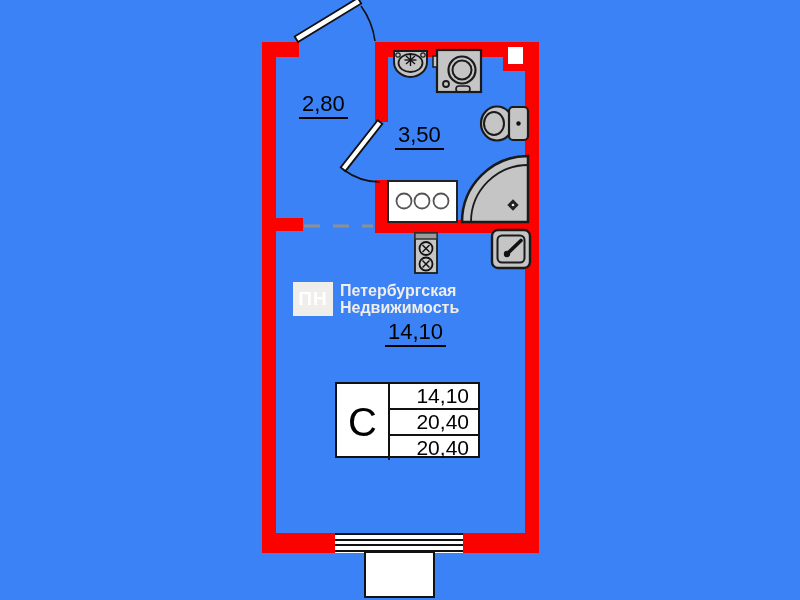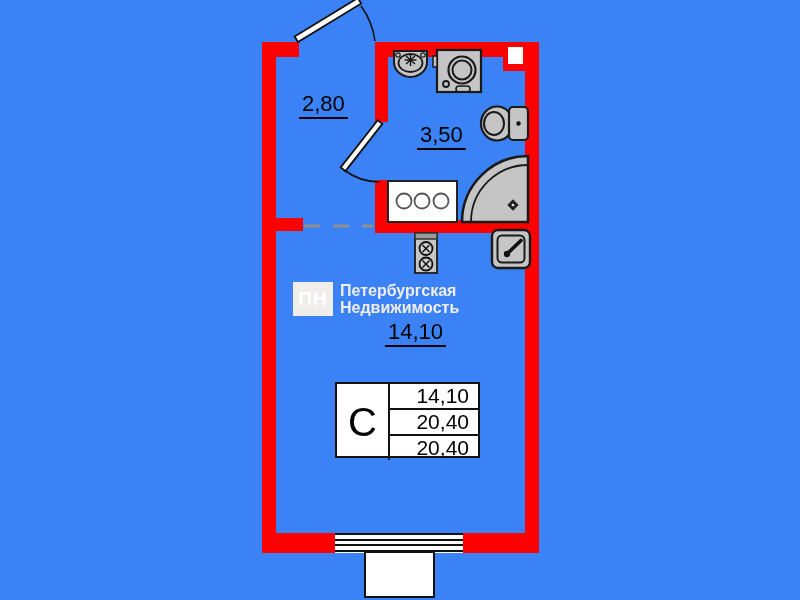--- a/index.html
+++ b/index.html
@@ -156,21 +156,21 @@
 
   <div class="watermark">
     <div class="wm-logo">ПН</div>
     <div class="wm-text">
       <div>Петербургская</div>
       <div>Недвижимость</div>
     </div>
   </div>
 
   <div class="room-label" style="left:299px;top:92px;">2,80</div>
-  <div class="room-label" style="left:417px;top:123px;">3,50</div>
+  <div class="room-label" style="left:395px;top:123px;">3,50</div>
   <div class="room-label" style="left:385px;top:320px;">14,10</div>
 
   <div class="info-table">
     <div class="t-type">С</div>
     <div class="t-val">14,10</div>
     <div class="t-val">20,40</div>
     <div class="t-val">20,40</div>
   </div>
 
 </div>

